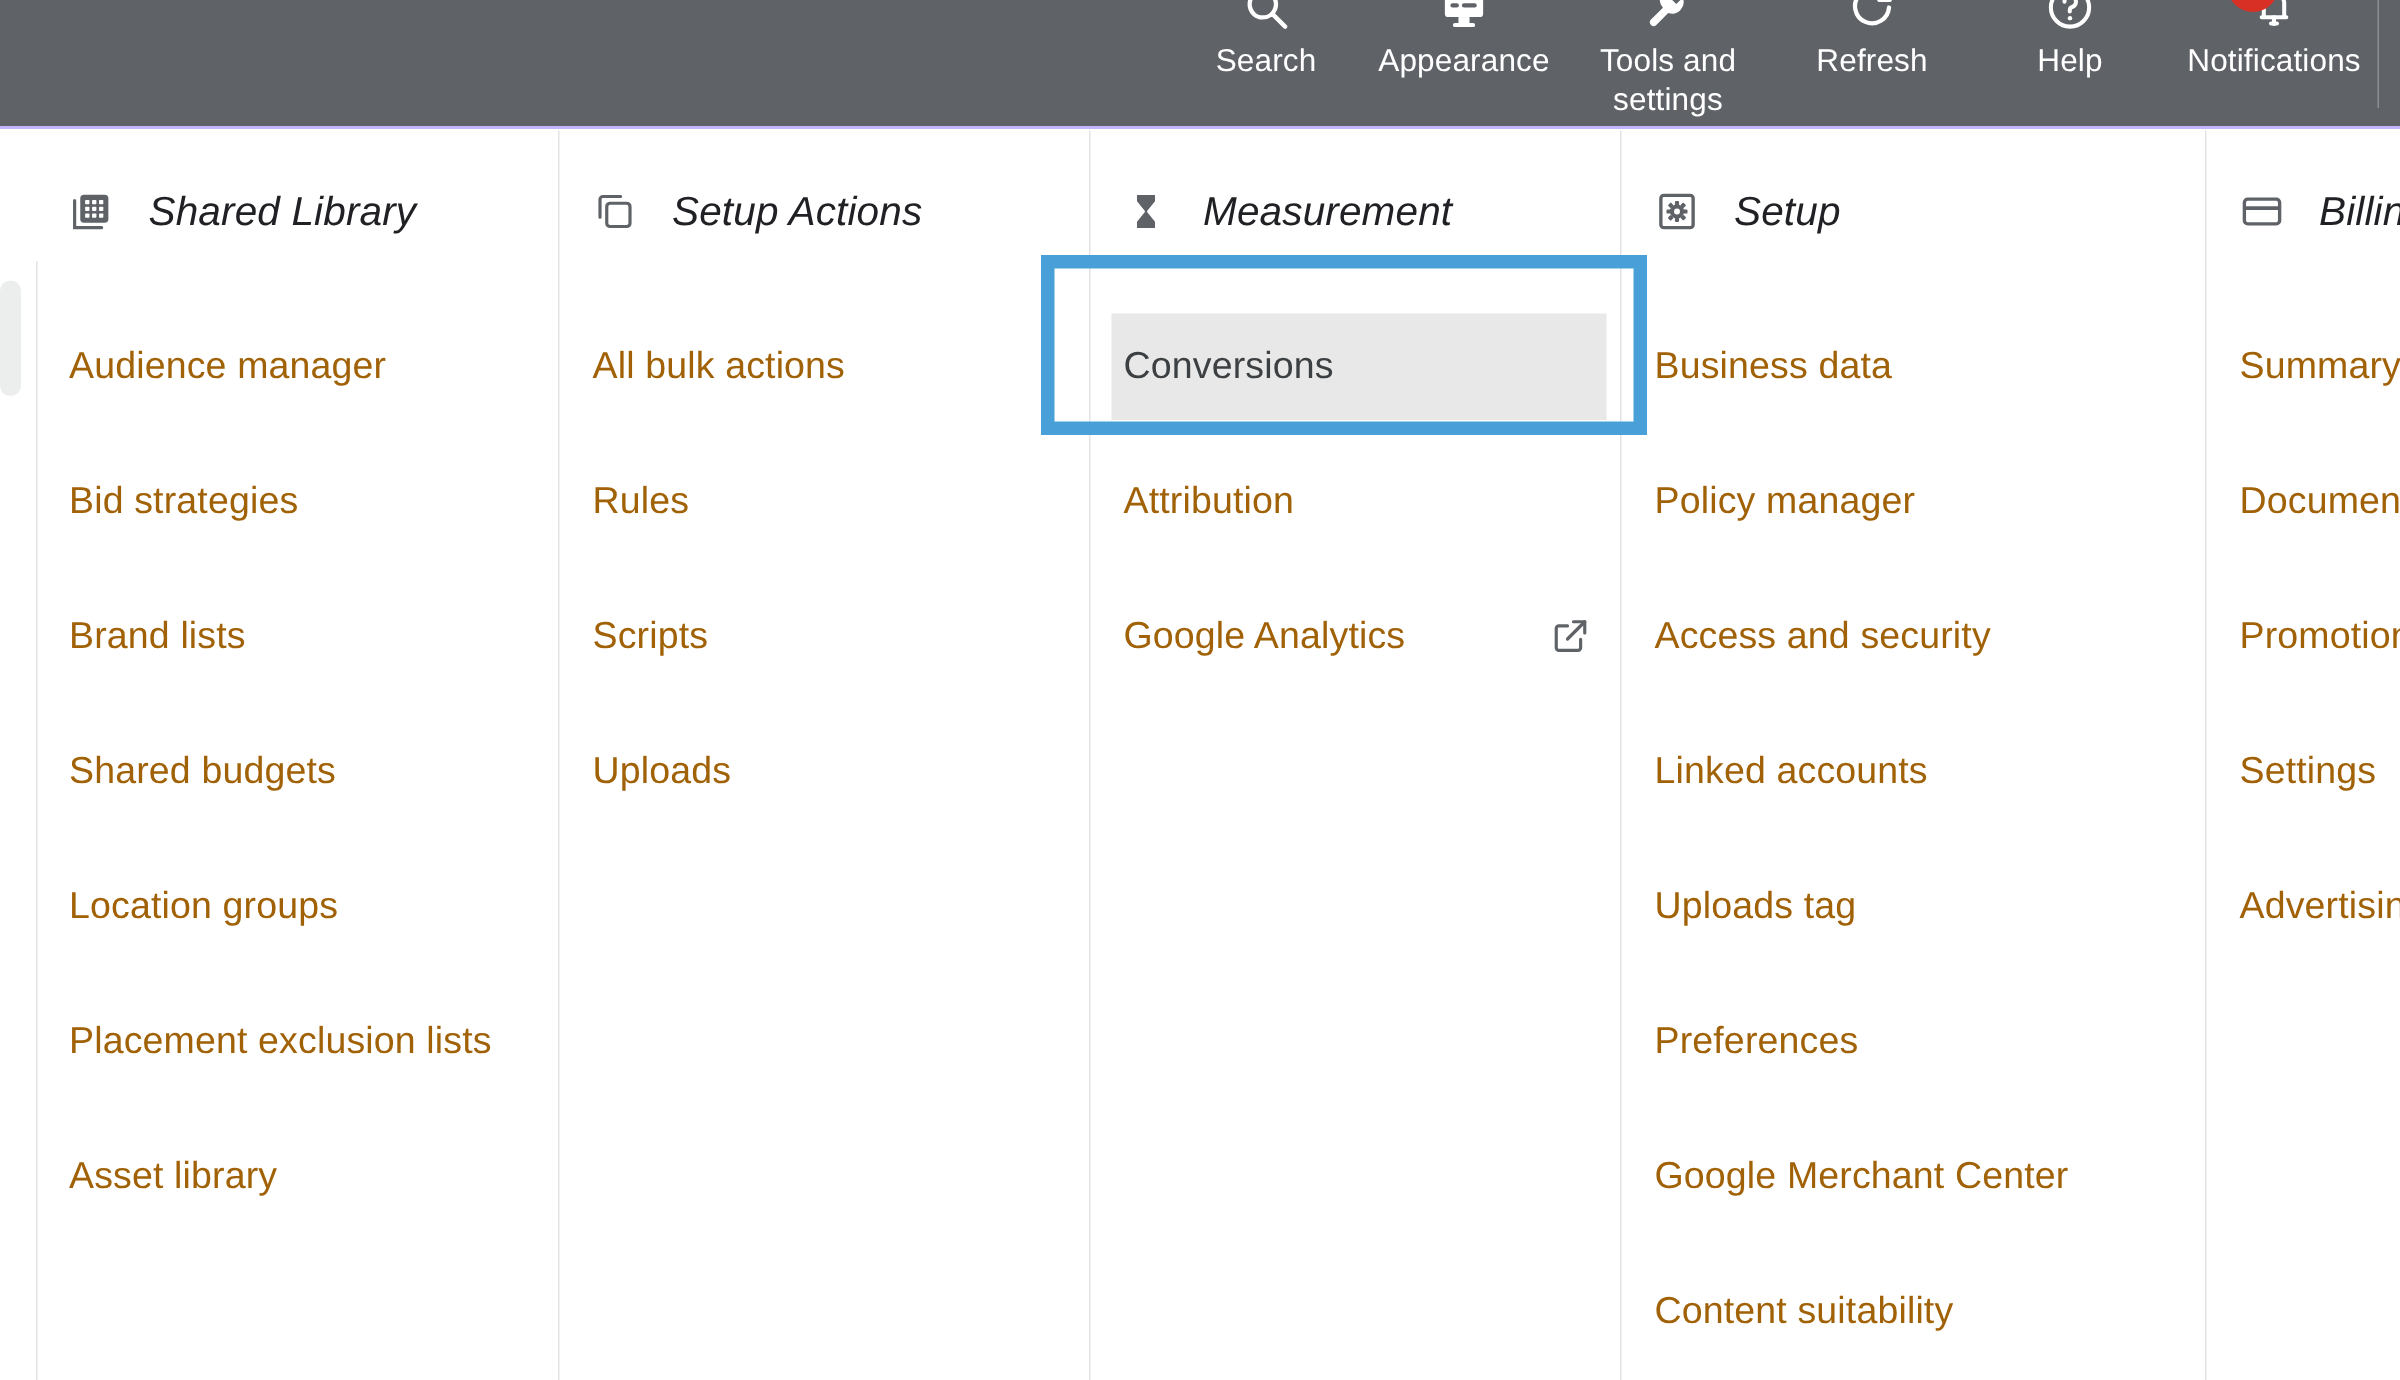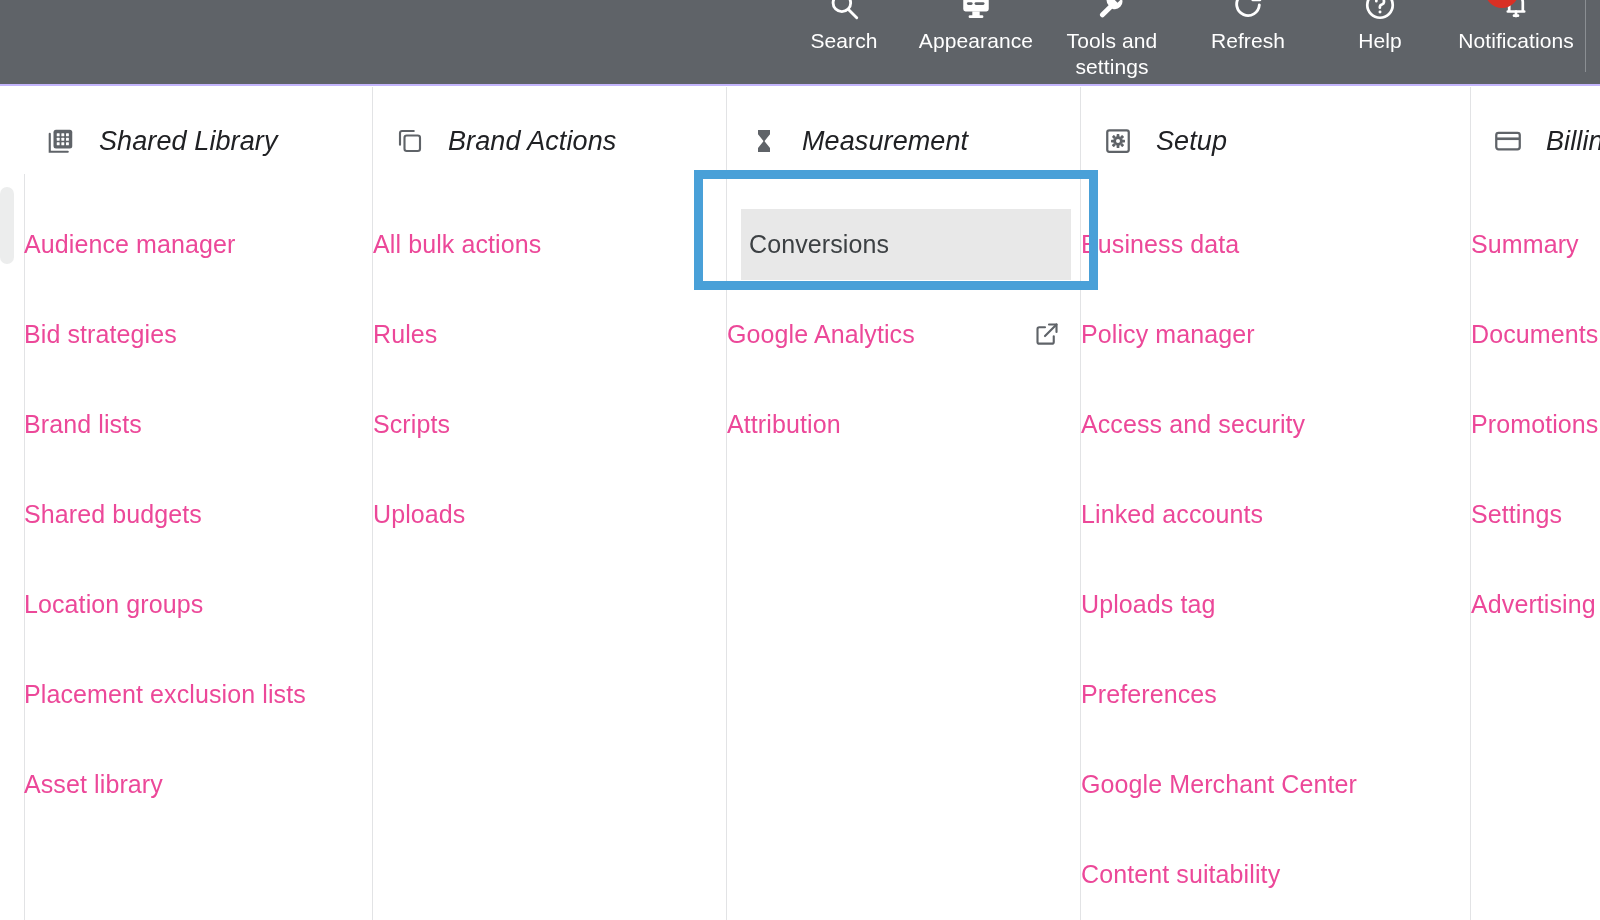--- a/index.html
+++ b/index.html
@@ -125,23 +125,24 @@
     align-items: center;
     justify-content: center;
     flex: none;
   }
 
   .col-items { padding-top: 30px; }
   .item {
     height: 90px;
     display: flex;
     align-items: center;
+    padding-left: 22px;
     padding-right: 18px;
     font-size: 25px;
-    color: #ec4899;
+    color: #a16207;
     letter-spacing: .1px;
     white-space: nowrap;
     cursor: pointer;
   }
   .item .ext {
     margin-left: auto;
     display: flex;
     align-items: center;
   }
 
@@ -334,21 +335,21 @@
     </div>
 
     <div class="col c-bulk">
       <div class="col-head">
         <span class="col-icon">
           <svg width="30" height="30" viewBox="0 0 24 24" fill="none" stroke="#5f6368" stroke-width="1.7">
             <path d="M4 15V5.6A1.6 1.6 0 0 1 5.6 4H15" stroke-linecap="round"></path>
             <rect x="7.6" y="7.6" width="12.4" height="12.4" rx="1.8"></rect>
           </svg>
         </span>
-        <span class="col-head-title">Brand Actions</span>
+        <span class="col-head-title">Setup Actions</span>
       </div>
       <div class="col-items">
         <div class="item">
             <span>All bulk actions</span>
           </div>
         <div class="item">
             <span>Rules</span>
           </div>
         <div class="item">
             <span>Scripts</span>
@@ -367,33 +368,33 @@
           </svg>
         </span>
         <span class="col-head-title">Measurement</span>
       </div>
       <div class="col-items">
         <div class="conv-wrap">
           <div class="conv-fill">
             <span>Conversions</span>
           </div>
         </div>
+        <div class="item">
+            <span>Attribution</span>
+          </div>
         <div class="item">
           <span>Google Analytics</span>
           <span class="ext">
             <svg width="30" height="30" viewBox="0 0 24 24" fill="none" stroke="#5f6368" stroke-width="1.7">
               <path d="M13.6 4.4h6v6" stroke-linecap="round" stroke-linejoin="round"></path>
               <path d="M19.6 4.4 10.4 13.6" stroke-linecap="round"></path>
               <path d="M17.4 13.8v4.5a1.4 1.4 0 0 1-1.4 1.4H5.8a1.4 1.4 0 0 1-1.4-1.4V8a1.4 1.4 0 0 1 1.4-1.4h4.6" stroke-linecap="round" stroke-linejoin="round"></path>
             </svg>
           </span>
         </div>
-        <div class="item">
-            <span>Attribution</span>
-          </div>
       </div>
     </div>
 
     <div class="col c-setup">
       <div class="col-head">
         <span class="col-icon">
           <svg width="30" height="30" viewBox="0 0 24 24">
             <rect x="3.4" y="3.4" width="17.2" height="17.2" rx="1.6" fill="none" stroke="#5f6368" stroke-width="1.8"></rect>
             <path d="M12 8.2a3.8 3.8 0 1 0 0 7.6 3.8 3.8 0 0 0 0-7.6zm0 2.2a1.6 1.6 0 1 1 0 3.2 1.6 1.6 0 0 1 0-3.2z" fill="#5f6368"></path>
             <g fill="#5f6368">

